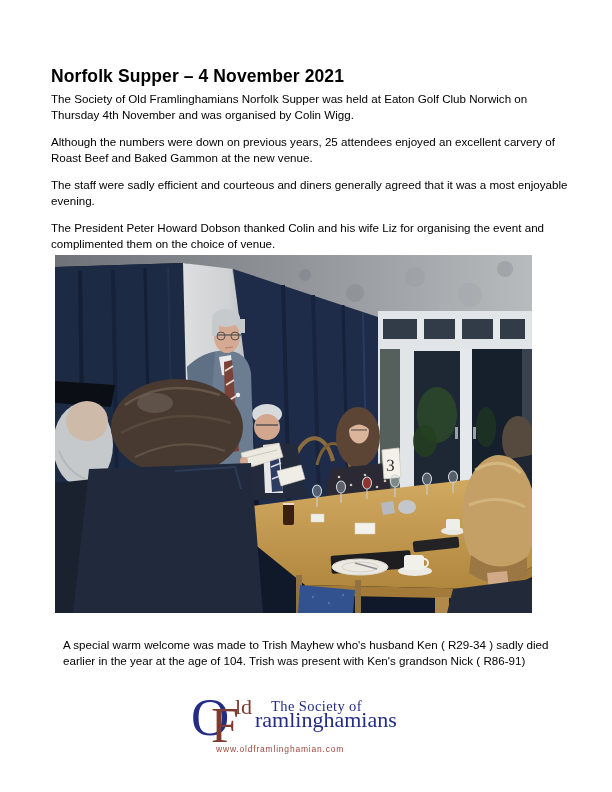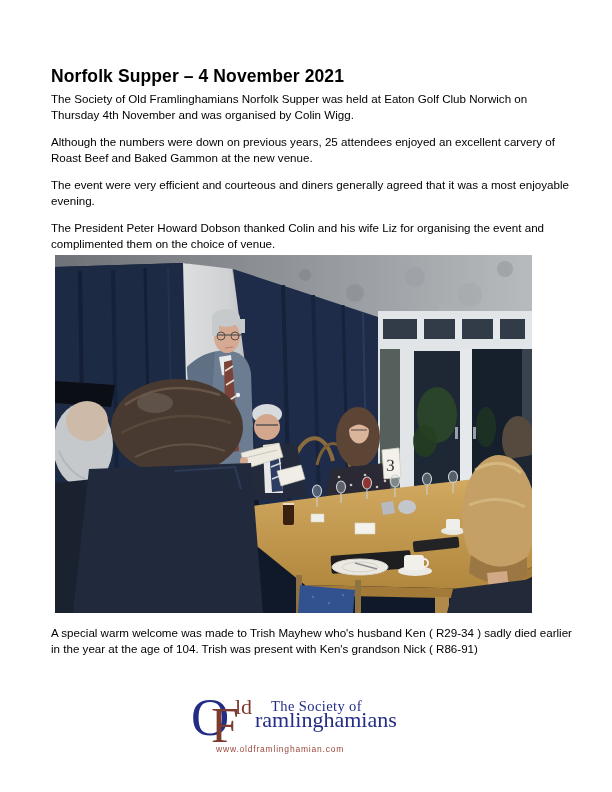--- a/index.html
+++ b/index.html
@@ -10,21 +10,21 @@
     font-family:"Liberation Sans", sans-serif; color:#000; overflow:hidden;border-radius:14px;
   }
   .doc-title {
     position:absolute; left:51px; top:54px; font-size:17.5px; font-weight:bold;
     letter-spacing:0.1px; white-space:nowrap;
   }
   .body-copy { font-size:11.6px; line-height:16px; }
   .intro { position:absolute; left:51px; top:91px; width:522px; }
   .intro p { margin:0 0 11px 0; }
   .closing { position:absolute; left:51px; top:625px; width:522px; }
-  .closing p { margin:0; }
+  .closing p { margin:12px; }
   figure.event-photo { position:absolute; left:55px; top:255px; width:477px; height:358px; margin:0; }
   figure.event-photo svg { display:block; }
 
   .logo { position:absolute; left:191px; top:697px; width:230px; height:62px;
           font-family:"Liberation Serif", serif; }
   .logo span { position:absolute; line-height:1; white-space:nowrap; }
   .logo .big-o  { left:0px;  top:-6px; font-size:53px; color:var(--navy); z-index:1; }
   .logo .big-f  { left:20px; top:3px;  font-size:50px; color:var(--maroon); z-index:2; }
   .logo .ld     { left:44px; top:-1px; font-size:22px; color:var(--maroon); z-index:1; }
   .logo .society{ left:70px; top:2px;  font-size:14.5px; color:var(--navy); letter-spacing:0.4px;margin-left:10px; }
@@ -36,21 +36,21 @@
 </head>
 <body>
 
 <div class="page">
 
   <h1 class="doc-title">Norfolk Supper – 4 November 2021</h1>
 
   <div class="intro body-copy">
     <p>The Society of Old Framlinghamians Norfolk Supper was held at Eaton Golf Club Norwich on Thursday 4th November and was organised by Colin Wigg.</p>
     <p>Although the numbers were down on previous years, 25 attendees enjoyed an excellent carvery of Roast Beef and Baked Gammon at the new venue.</p>
-    <p>The event were very efficient and courteous and diners generally agreed that it was a most enjoyable evening.</p>
+    <p>The staff were sadly efficient and courteous and diners generally agreed that it was a most enjoyable evening.</p>
     <p>The President Peter Howard Dobson thanked Colin and his wife Liz for organising the event and complimented them on the choice of venue.</p>
   </div>
 
   <figure class="event-photo">
     <svg width="477" height="358" viewBox="0 0 477 358" role="img">
       <defs>
         <linearGradient id="ceilGrad" x1="0" y1="0" x2="1" y2="0">
           <stop offset="0" stop-color="#6f7379"></stop>
             <stop offset="0.45" stop-color="#8d9196"></stop>
             <stop offset="1" stop-color="#b7bbbe"></stop>

